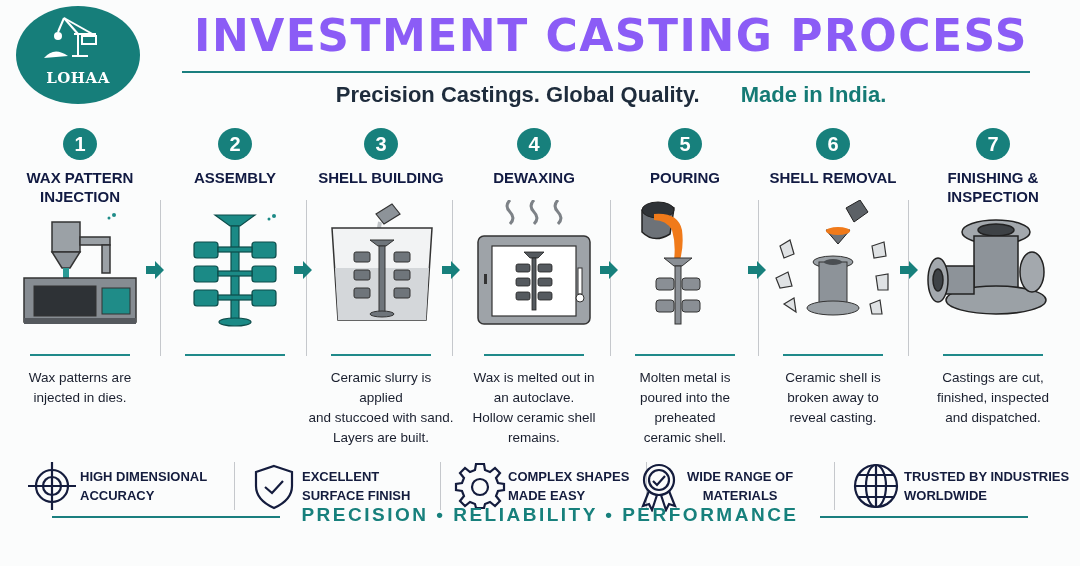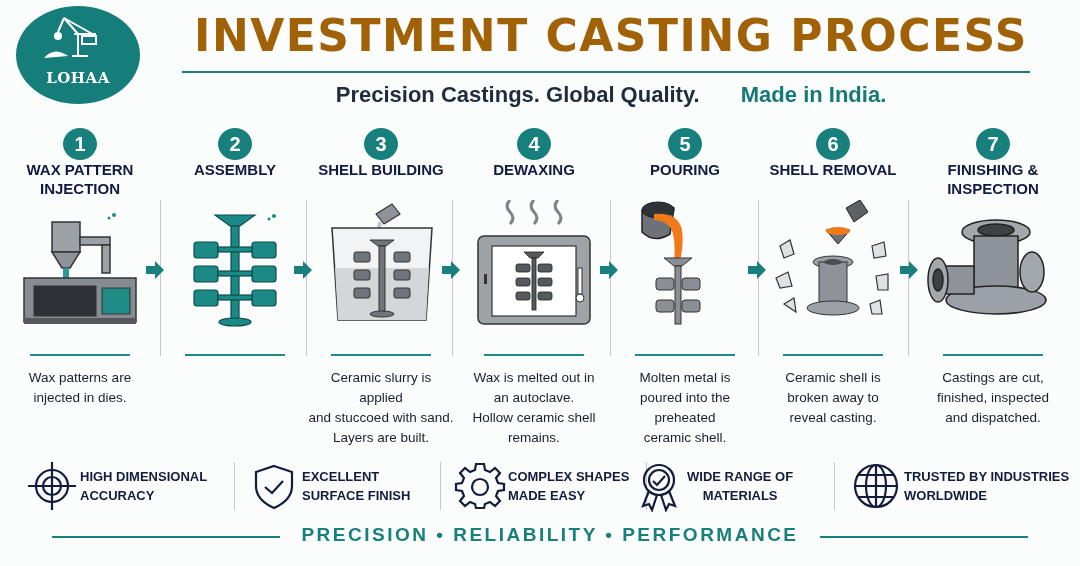--- a/index.html
+++ b/index.html
@@ -3,43 +3,43 @@
 <meta charset="utf-8">
 <style>
   * { box-sizing: border-box; margin: 0; padding: 0; }
   html, body { width: 1080px; height: 566px; overflow: hidden; background: #fbfcfc; }
   body { font-family: "Liberation Sans", "DejaVu Sans", sans-serif; color: #141a3c; position: relative; }
 
   .logo { position: absolute; left: 16px; top: 6px; width: 124px; height: 98px; border-radius: 50%; background: #167e7a; }
   .logo svg { position: absolute; left: 0; top: 0; }
   .logo-text { position: absolute; left: 0; right: 0; bottom: 17px; text-align: center; color: #fff; font-family: "DejaVu Serif", serif; font-weight: bold; font-size: 15px; letter-spacing: 0.5px; }
 
-  .title { position: absolute; left: 182px; top: 10px; width: 858px; text-align: center; font-family: "DejaVu Sans", sans-serif; font-weight: bold; font-size: 44px; color: #a16207; letter-spacing: 1.5px; transform: scaleY(1.0); }
+  .title { position: absolute; left: 182px; top: 10px; width: 858px; text-align: center; font-family: "DejaVu Sans", sans-serif; font-weight: bold; font-size: 44px; color: #8b5cf6; letter-spacing: 1.5px; transform: scaleY(1.0); }
   .title-rule { position: absolute; left: 182px; top: 71px; width: 848px; height: 2px; background: #1a7f7f; }
   .subtitle { position: absolute; left: 182px; top: 82px; width: 858px; text-align: center; font-weight: bold; font-size: 22px; color: #1e2c3c; }
   .subtitle .accent { color: #157a75; margin-left: 35px; }
 
   .steps { position: absolute; left: 0; top: 128px; width: 1080px; height: 320px; }
   .step { position: absolute; top: 0; height: 320px; text-align: center; }
   .num { width: 34px; height: 32px; border-radius: 50%; background: #17807c; color: #fff; font-weight: bold; font-size: 20px; line-height: 32px; margin: 0 auto; }
-  .step-title { margin-top: 0; font-weight: bold; font-size: 15px; line-height: 19px; color: #111a42; white-space: pre-line; }
+  .step-title { margin-top: 8px; font-weight: bold; font-size: 15px; line-height: 19px; color: #111a42; white-space: pre-line; }
   .illus { position: absolute; left: 0; right: 0; top: 72px; height: 130px; }
   .rule { position: absolute; top: 226px; height: 2px; background: #1f8a8a; left: 50%; transform: translateX(-50%); width: 100px; }
   .desc { position: absolute; top: 240px; left: 0; right: 0; font-size: 13.5px; line-height: 20px; color: #1a1f2e; white-space: pre-line; }
 
   .vsep { position: absolute; top: 72px; width: 1px; height: 156px; background: #c5c8cc; }
   .arrow { position: absolute; top: 133px; width: 18px; height: 18px; }
 
   .features { position: absolute; left: 0; top: 458px; width: 1080px; height: 60px; }
   .feature { position: absolute; top: 0; height: 56px; display: flex; align-items: center; }
   .feature .ficon { width: 52px; height: 52px; flex: 0 0 52px; }
   .feature .flabel { margin-left: 2px; font-weight: bold; font-size: 13px; line-height: 19px; color: #141c3d; white-space: pre-line; }
   .fsep { position: absolute; top: 4px; width: 1px; height: 48px; background: #c5c8cc; }
 
-  .tagline { position: absolute; top: 524px; left: 0; width: 1080px; height: 24px; }
+  .tagline { position: absolute; top: 504px; left: 0; width: 1080px; height: 24px; }
   .tag-rule { position: absolute; top: 12px; height: 2px; background: #1a7f7f; }
   .tag-text { position: absolute; left: 280px; width: 540px; top: 0; text-align: center; font-weight: bold; font-size: 19px; color: #17807c; letter-spacing: 2.5px; }
 </style>
 </head>
 <body>
 
 <div class="logo">
   <svg width="124" height="98" viewBox="0 0 124 98">
     <g stroke="#fff" stroke-width="2" fill="none">
       <line x1="62" y1="50" x2="62" y2="28"></line>

